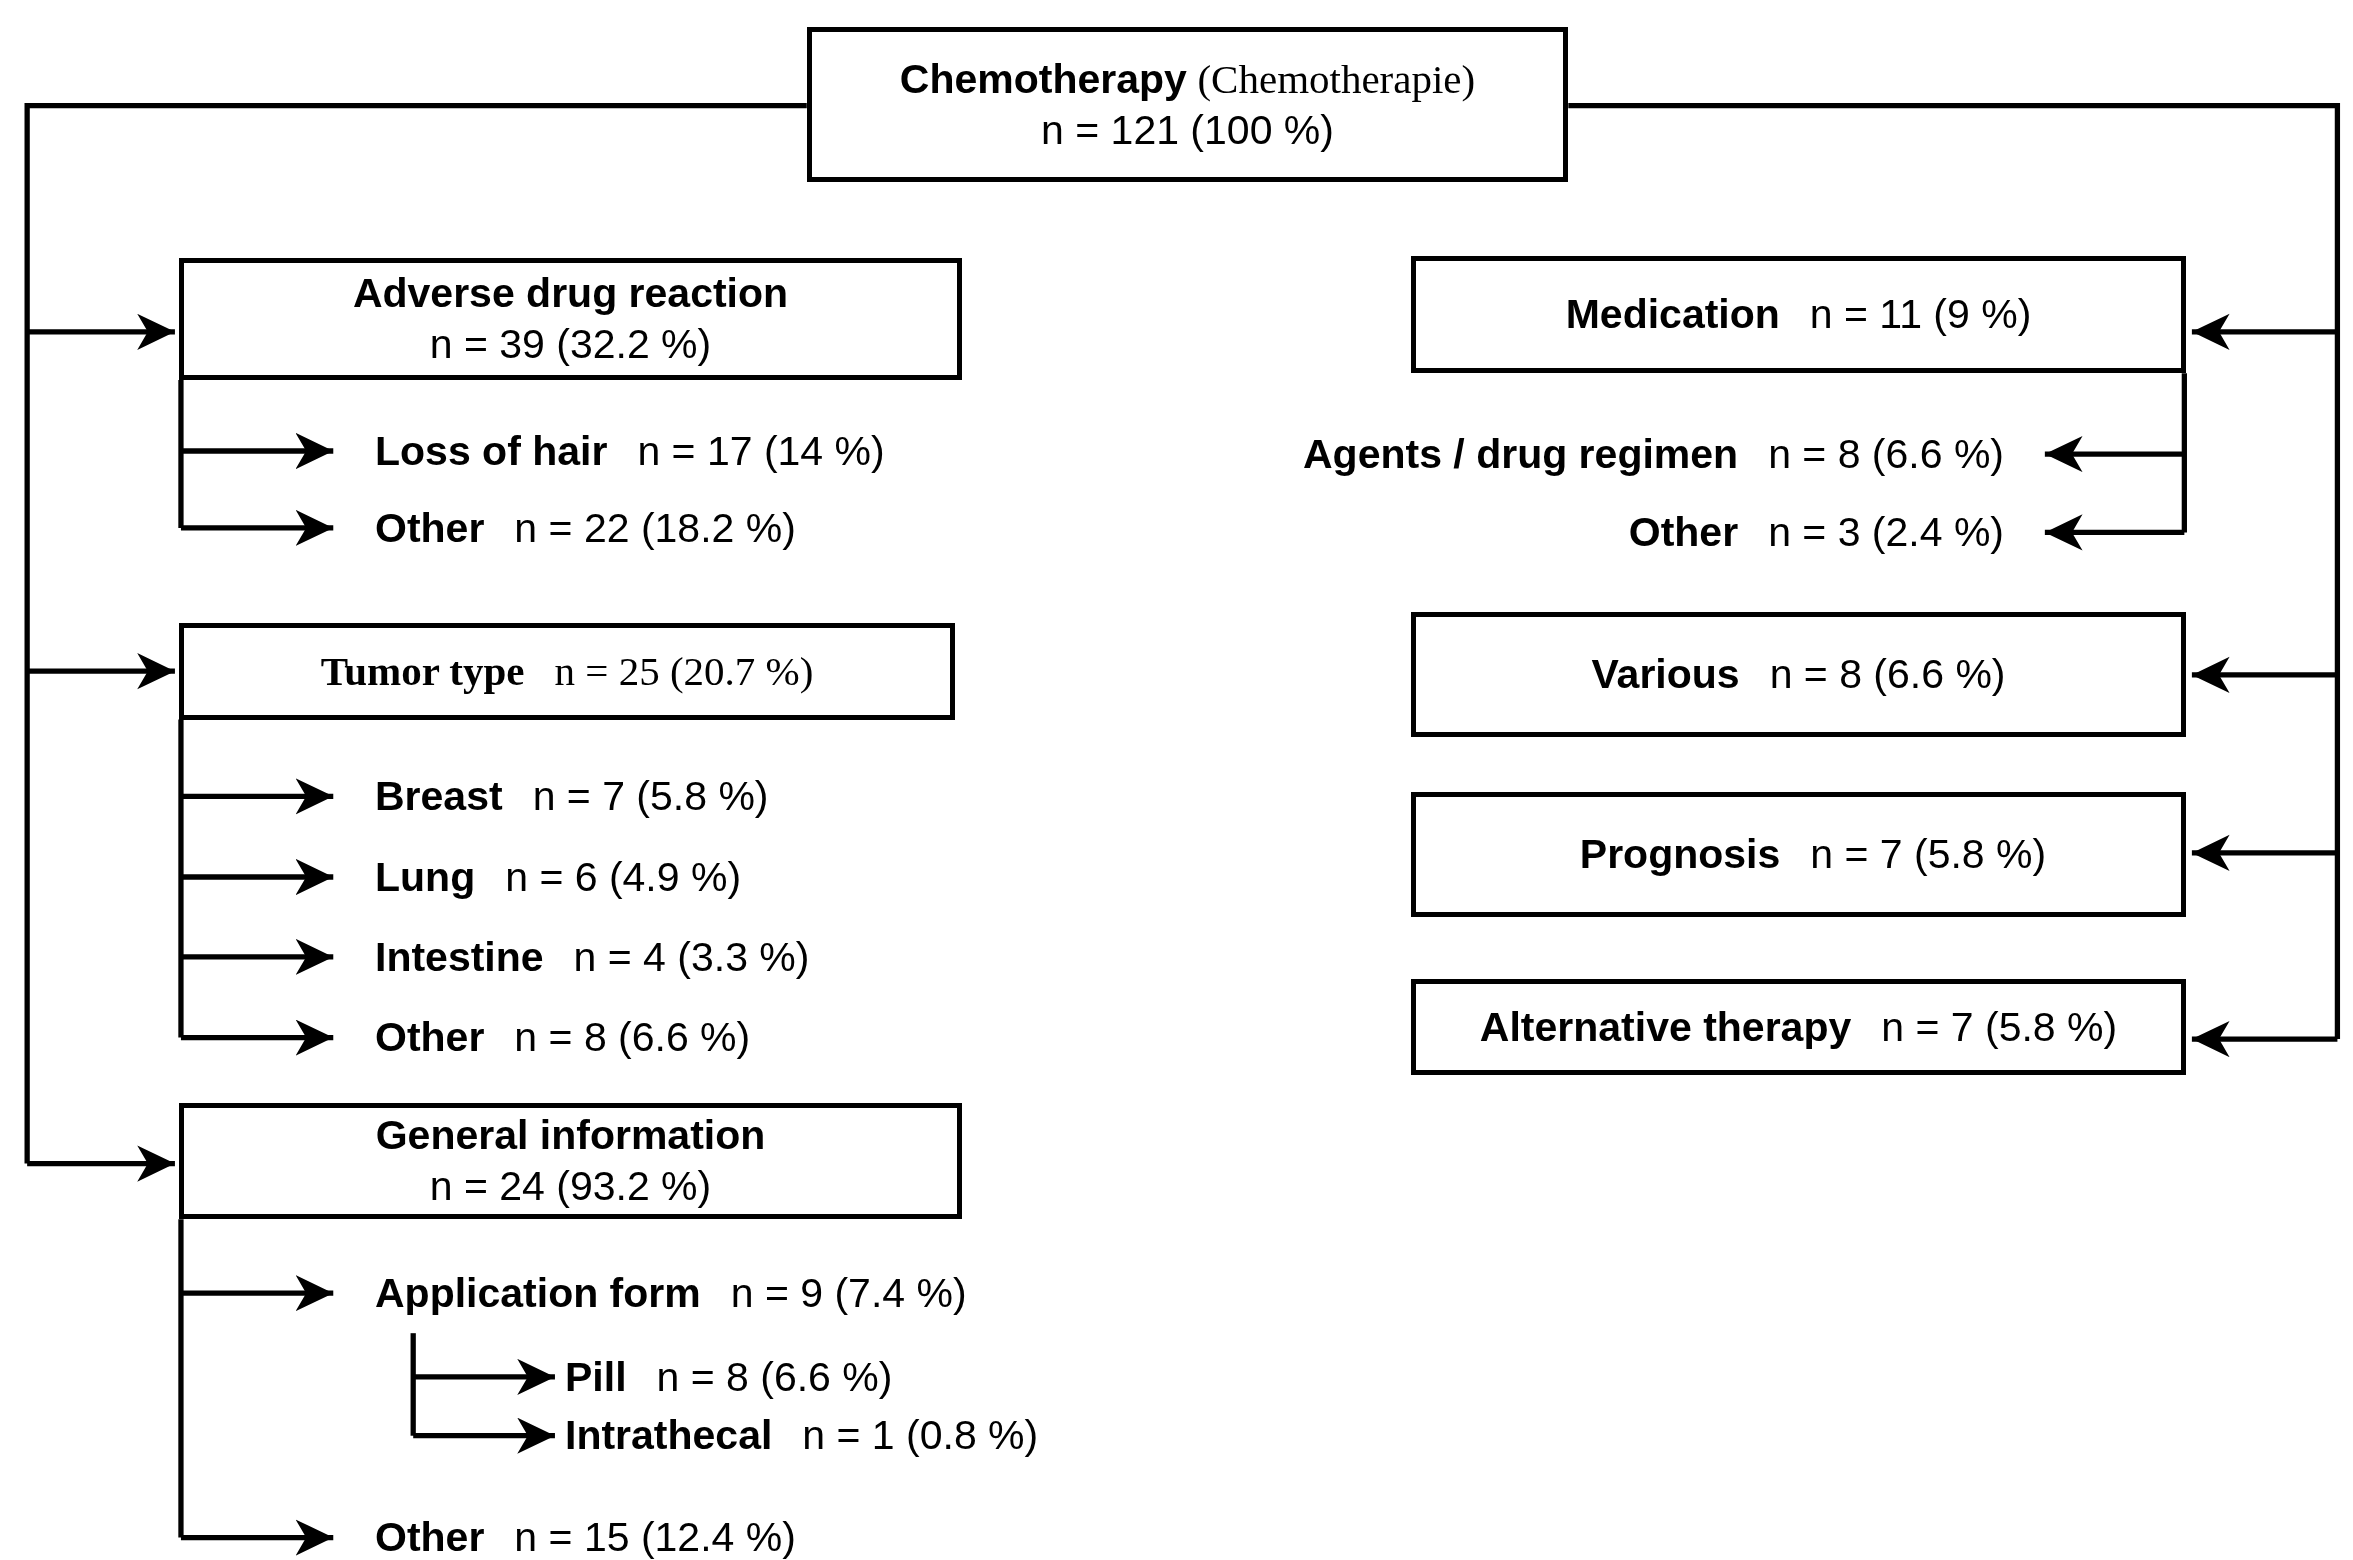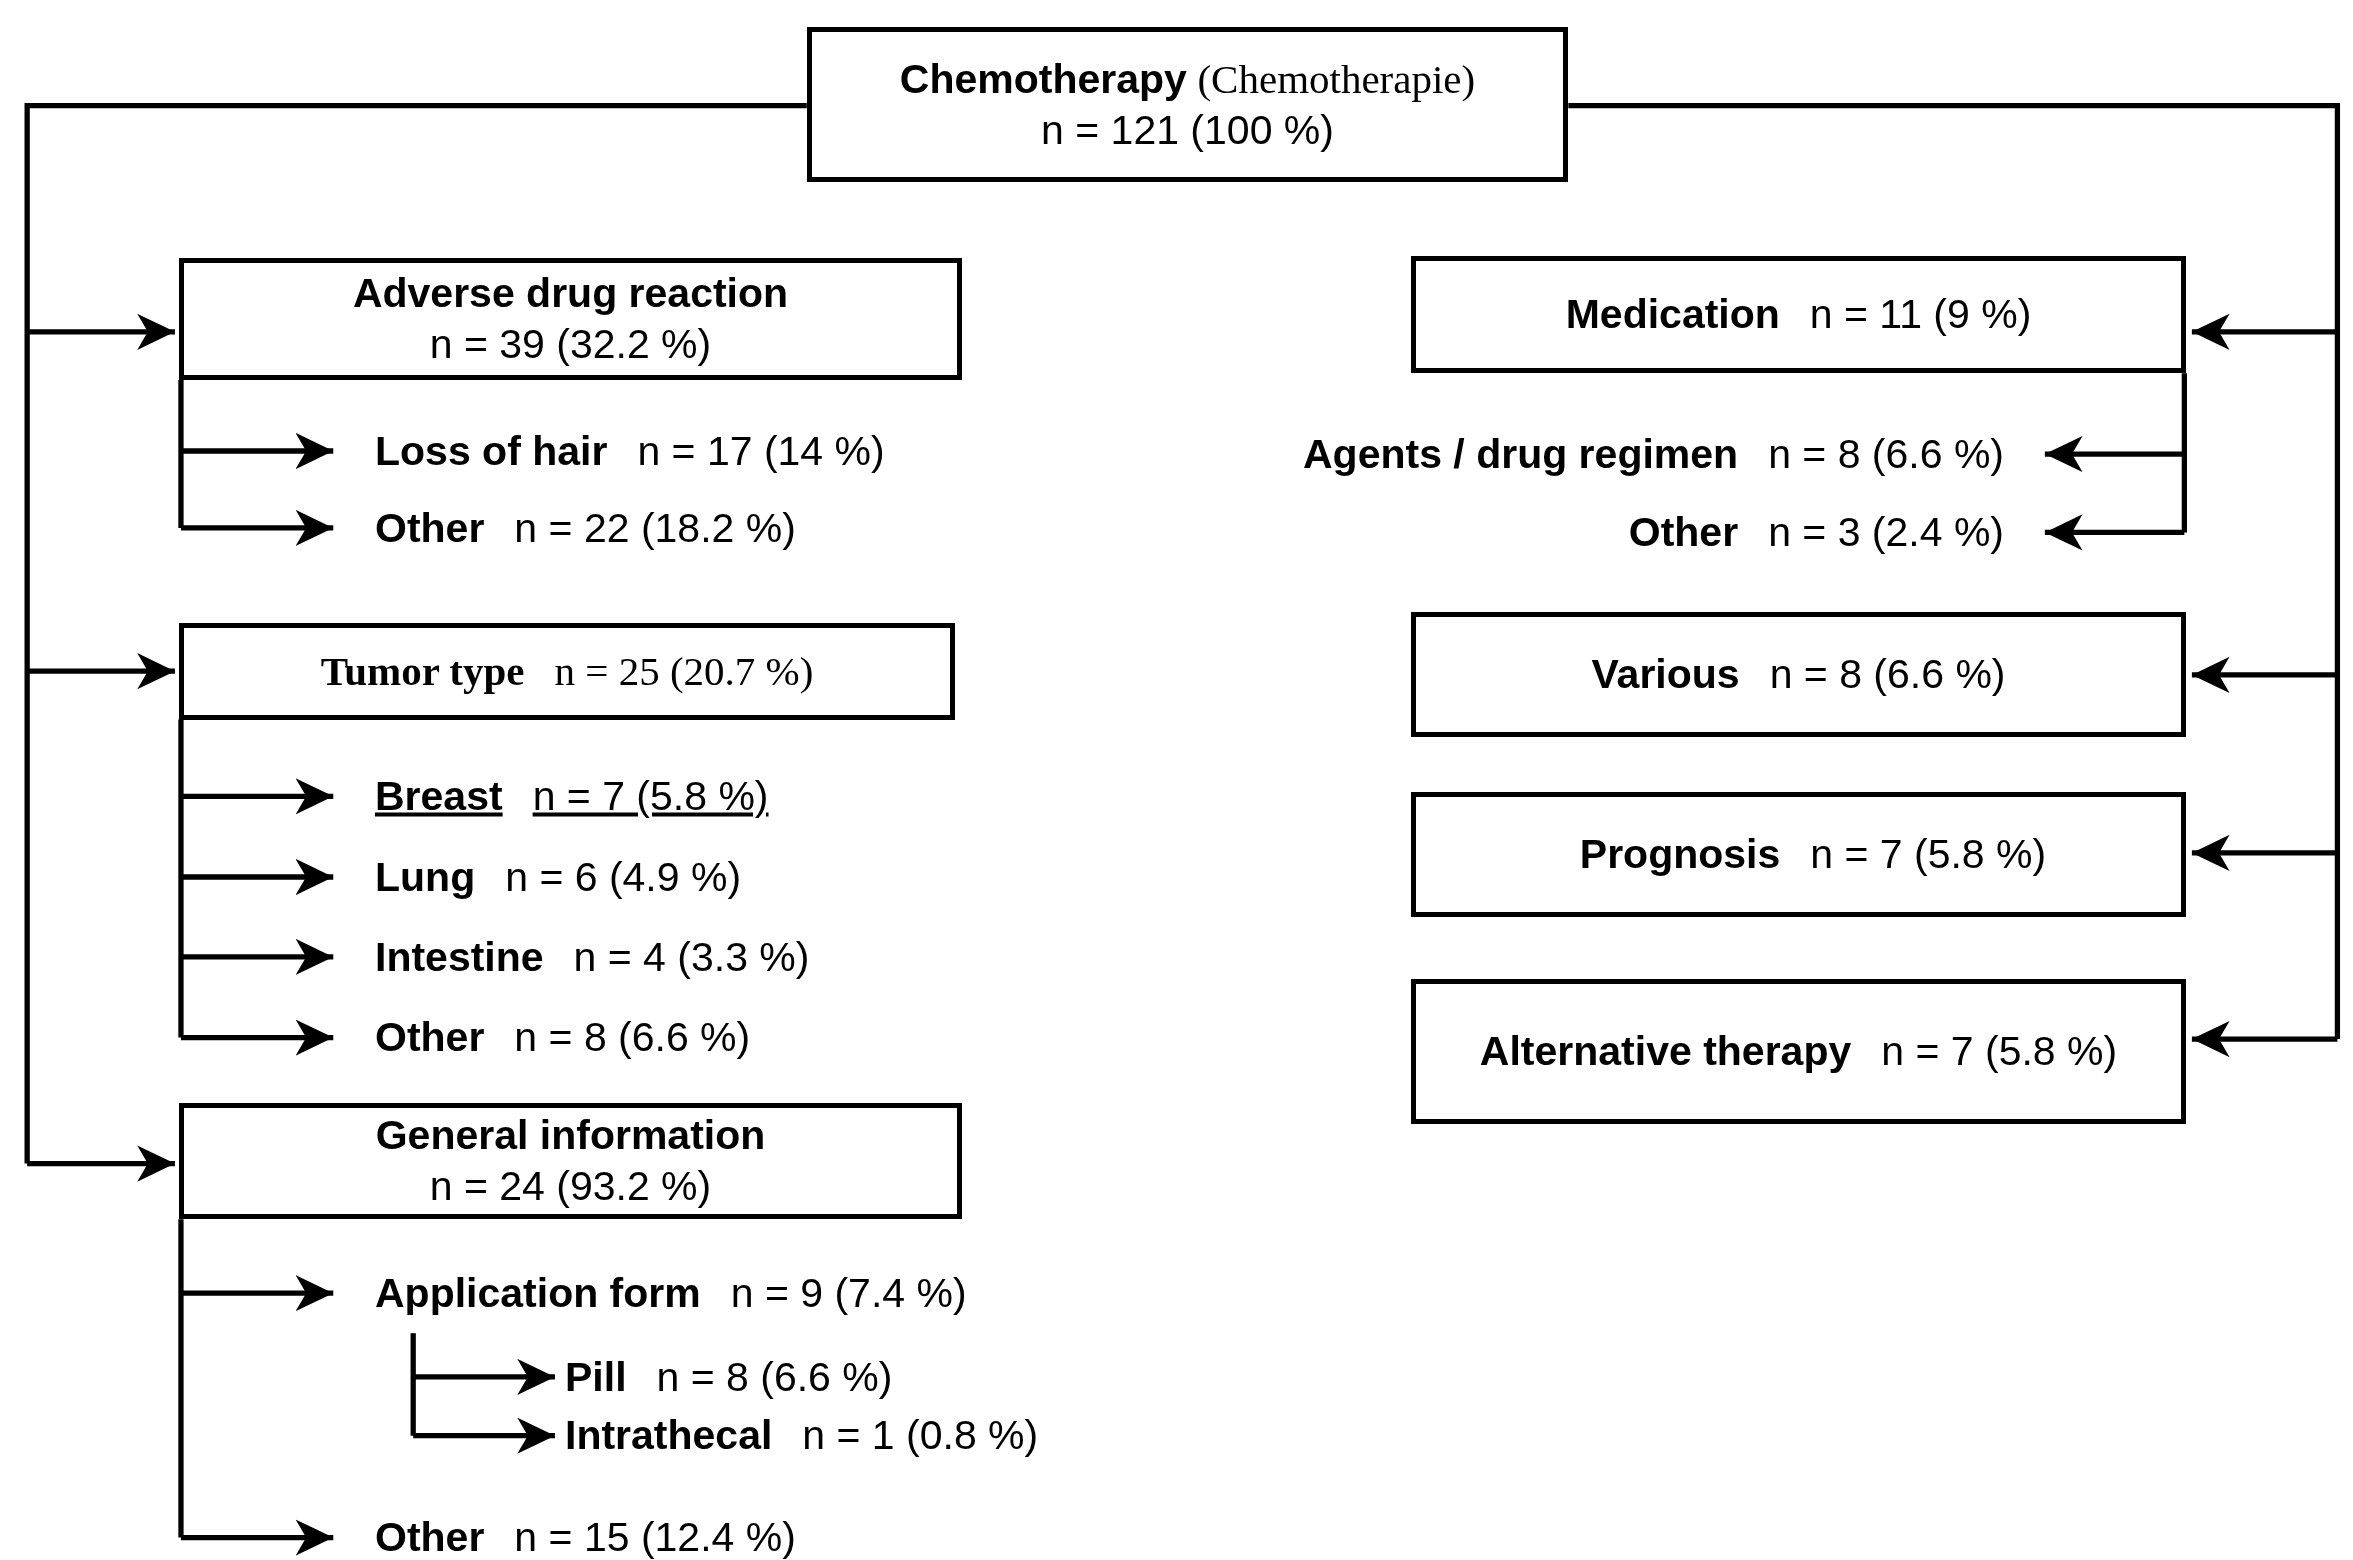--- a/index.html
+++ b/index.html
@@ -113,29 +113,29 @@
   </div>
 
   <div class="node-box" style="left:1411px;top:612px;width:775px;height:125px;">
     <div class="box-line"><span class="lbl">Various</span><span class="val">n = 8 (6.6 %)</span></div>
   </div>
 
   <div class="node-box" style="left:1411px;top:792px;width:775px;height:125px;padding-left:29px;">
     <div class="box-line"><span class="lbl">Prognosis</span><span class="val">n = 7 (5.8 %)</span></div>
   </div>
 
-  <div class="node-box" style="left:1411px;top:979px;width:775px;height:145px;">
+  <div class="node-box" style="left:1411px;top:979px;width:775px;height:96px;">
     <div class="box-line"><span class="lbl">Alternative therapy</span><span class="val">n = 7 (5.8 %)</span></div>
   </div>
 
   <div class="leaf-row" style="left:375px;top:451px;"><span class="lbl">Loss of hair</span><span class="val">n = 17 (14 %)</span></div>
 
   <div class="leaf-row" style="left:375px;top:528px;"><span class="lbl">Other</span><span class="val">n = 22 (18.2 %)</span></div>
 
-  <div class="leaf-row" style="left:375px;top:796px;text-decoration:underline;"><span class="lbl">Breast</span><span class="val">n = 7 (5.8 %)</span></div>
+  <div class="leaf-row" style="left:375px;top:796px;"><span class="lbl">Breast</span><span class="val">n = 7 (5.8 %)</span></div>
 
   <div class="leaf-row" style="left:375px;top:877px;"><span class="lbl">Lung</span><span class="val">n = 6 (4.9 %)</span></div>
 
   <div class="leaf-row" style="left:375px;top:957px;"><span class="lbl">Intestine</span><span class="val">n = 4 (3.3 %)</span></div>
 
   <div class="leaf-row" style="left:375px;top:1037px;"><span class="lbl">Other</span><span class="val">n = 8 (6.6 %)</span></div>
 
   <div class="leaf-row" style="left:375px;top:1293px;"><span class="lbl">Application form</span><span class="val">n = 9 (7.4 %)</span></div>
 
   <div class="leaf-row" style="left:565px;top:1377px;"><span class="lbl">Pill</span><span class="val">n = 8 (6.6 %)</span></div>

